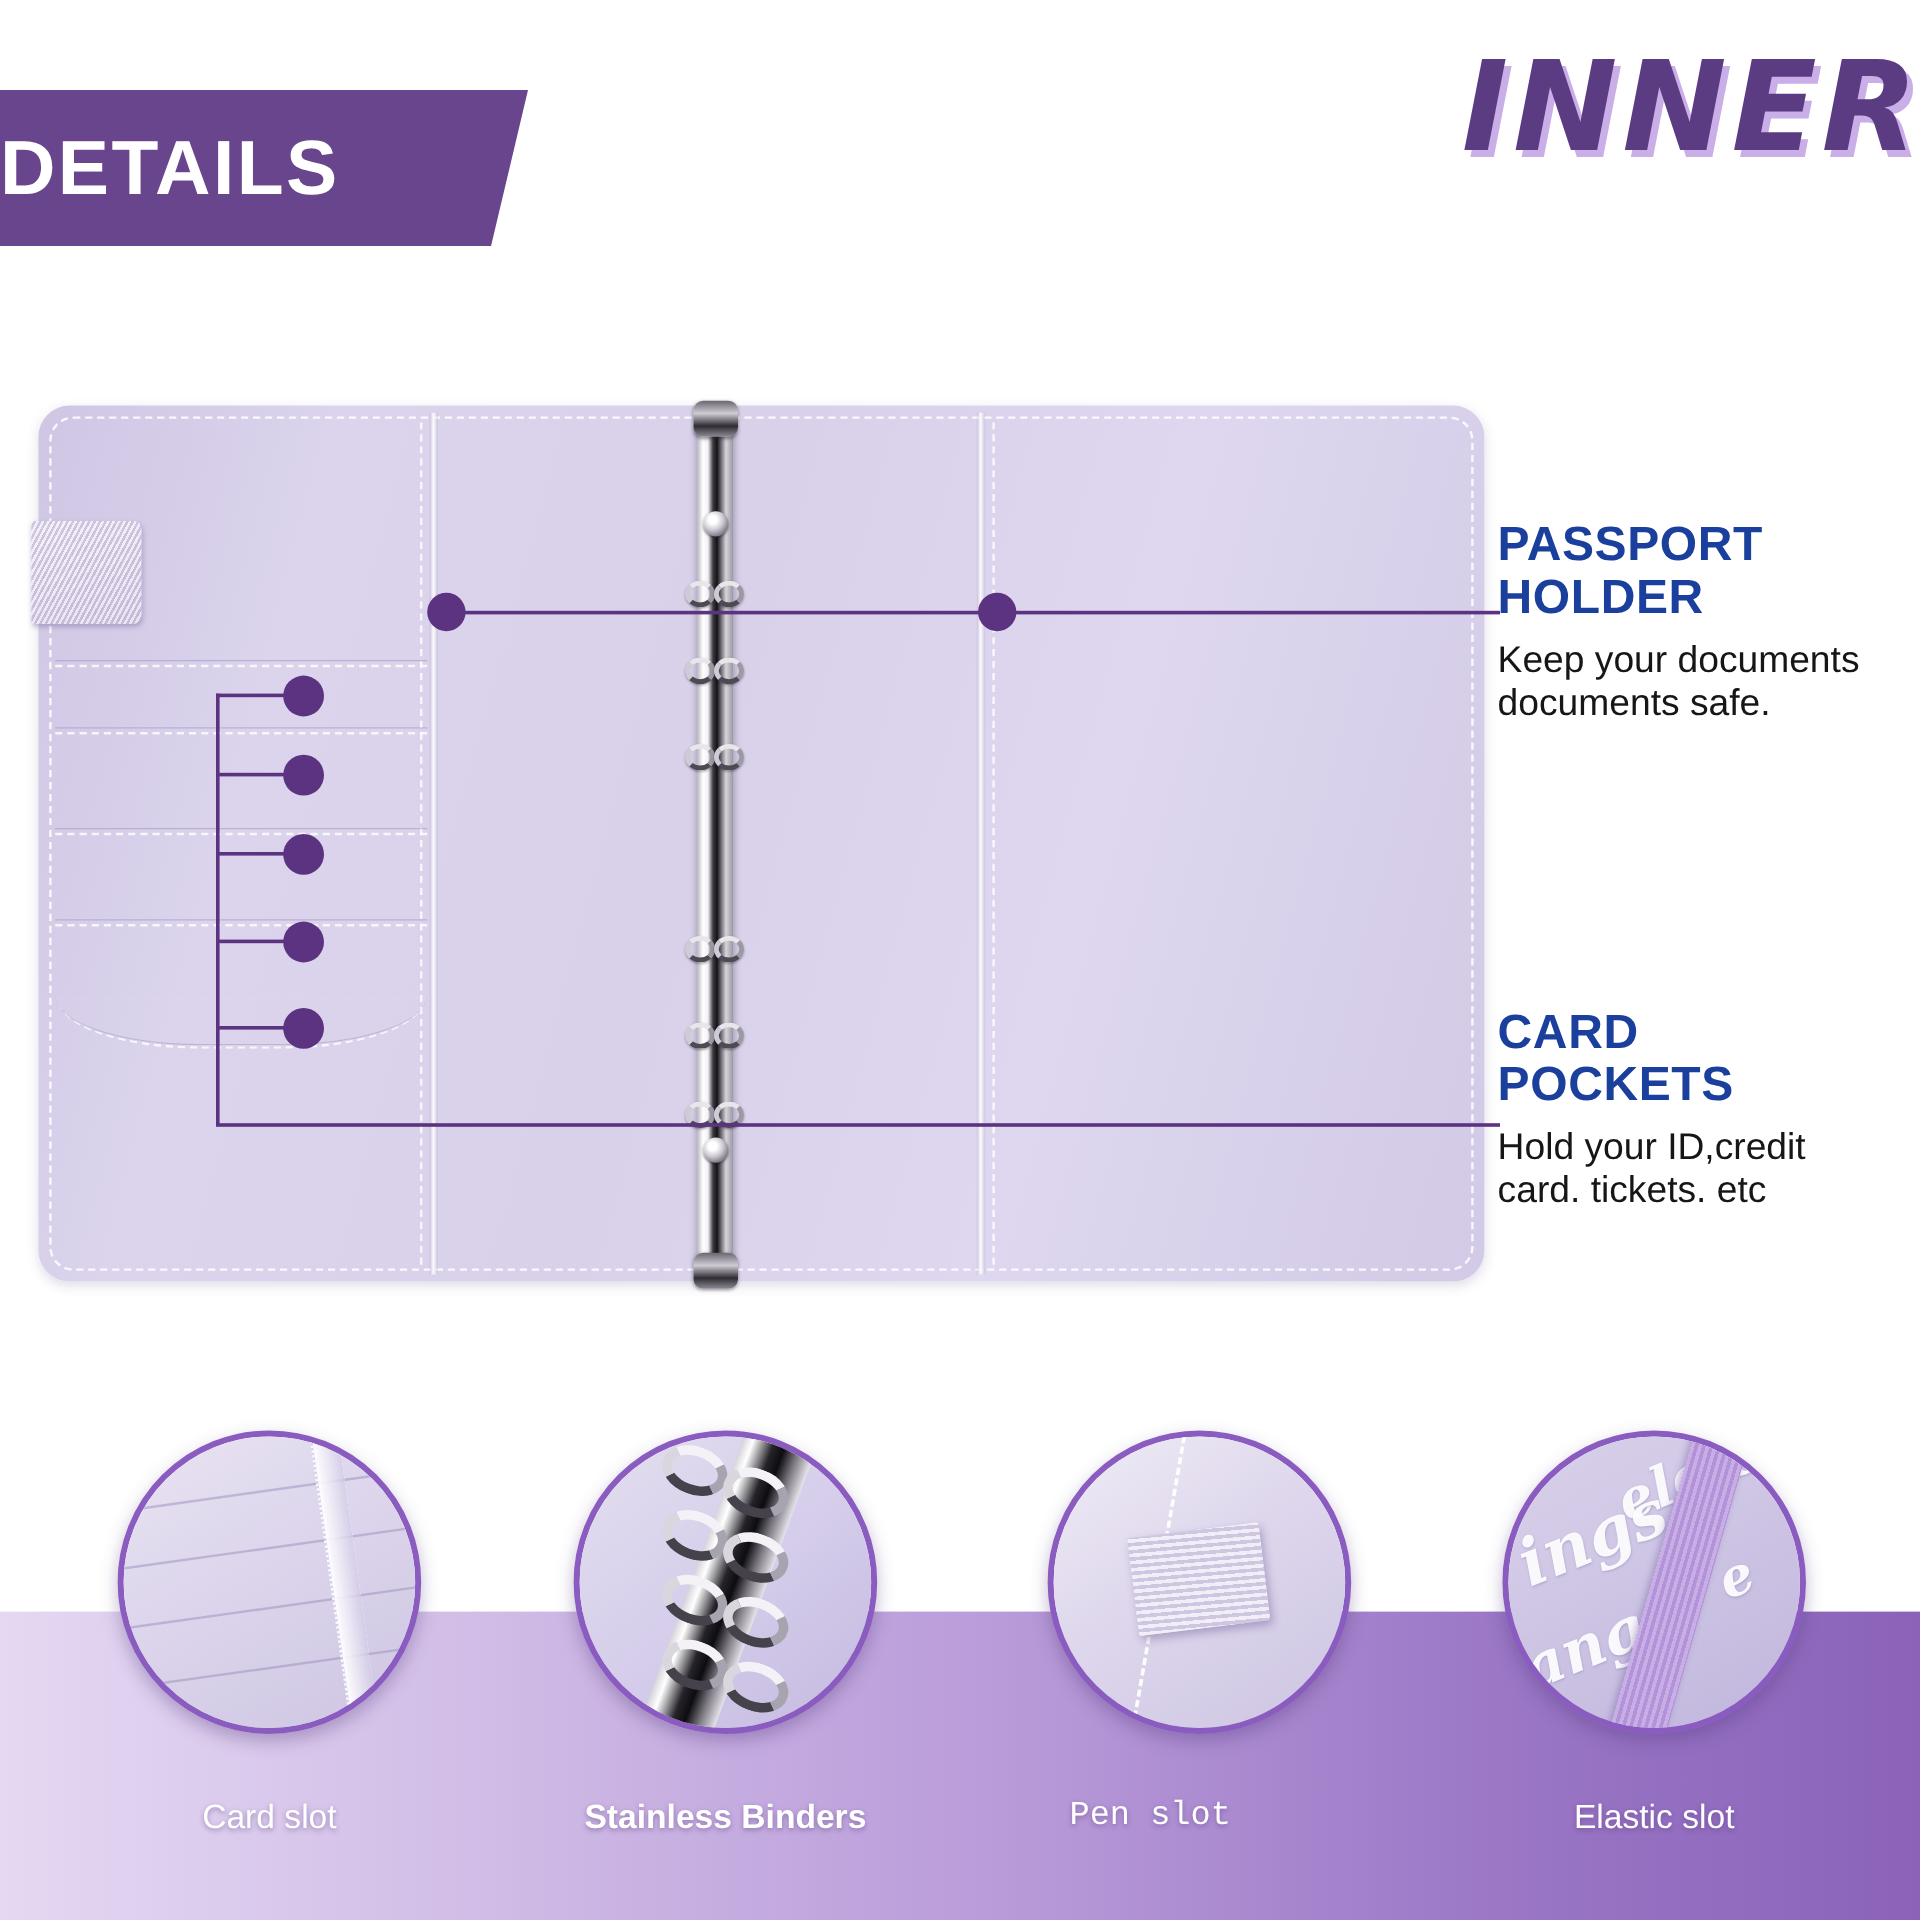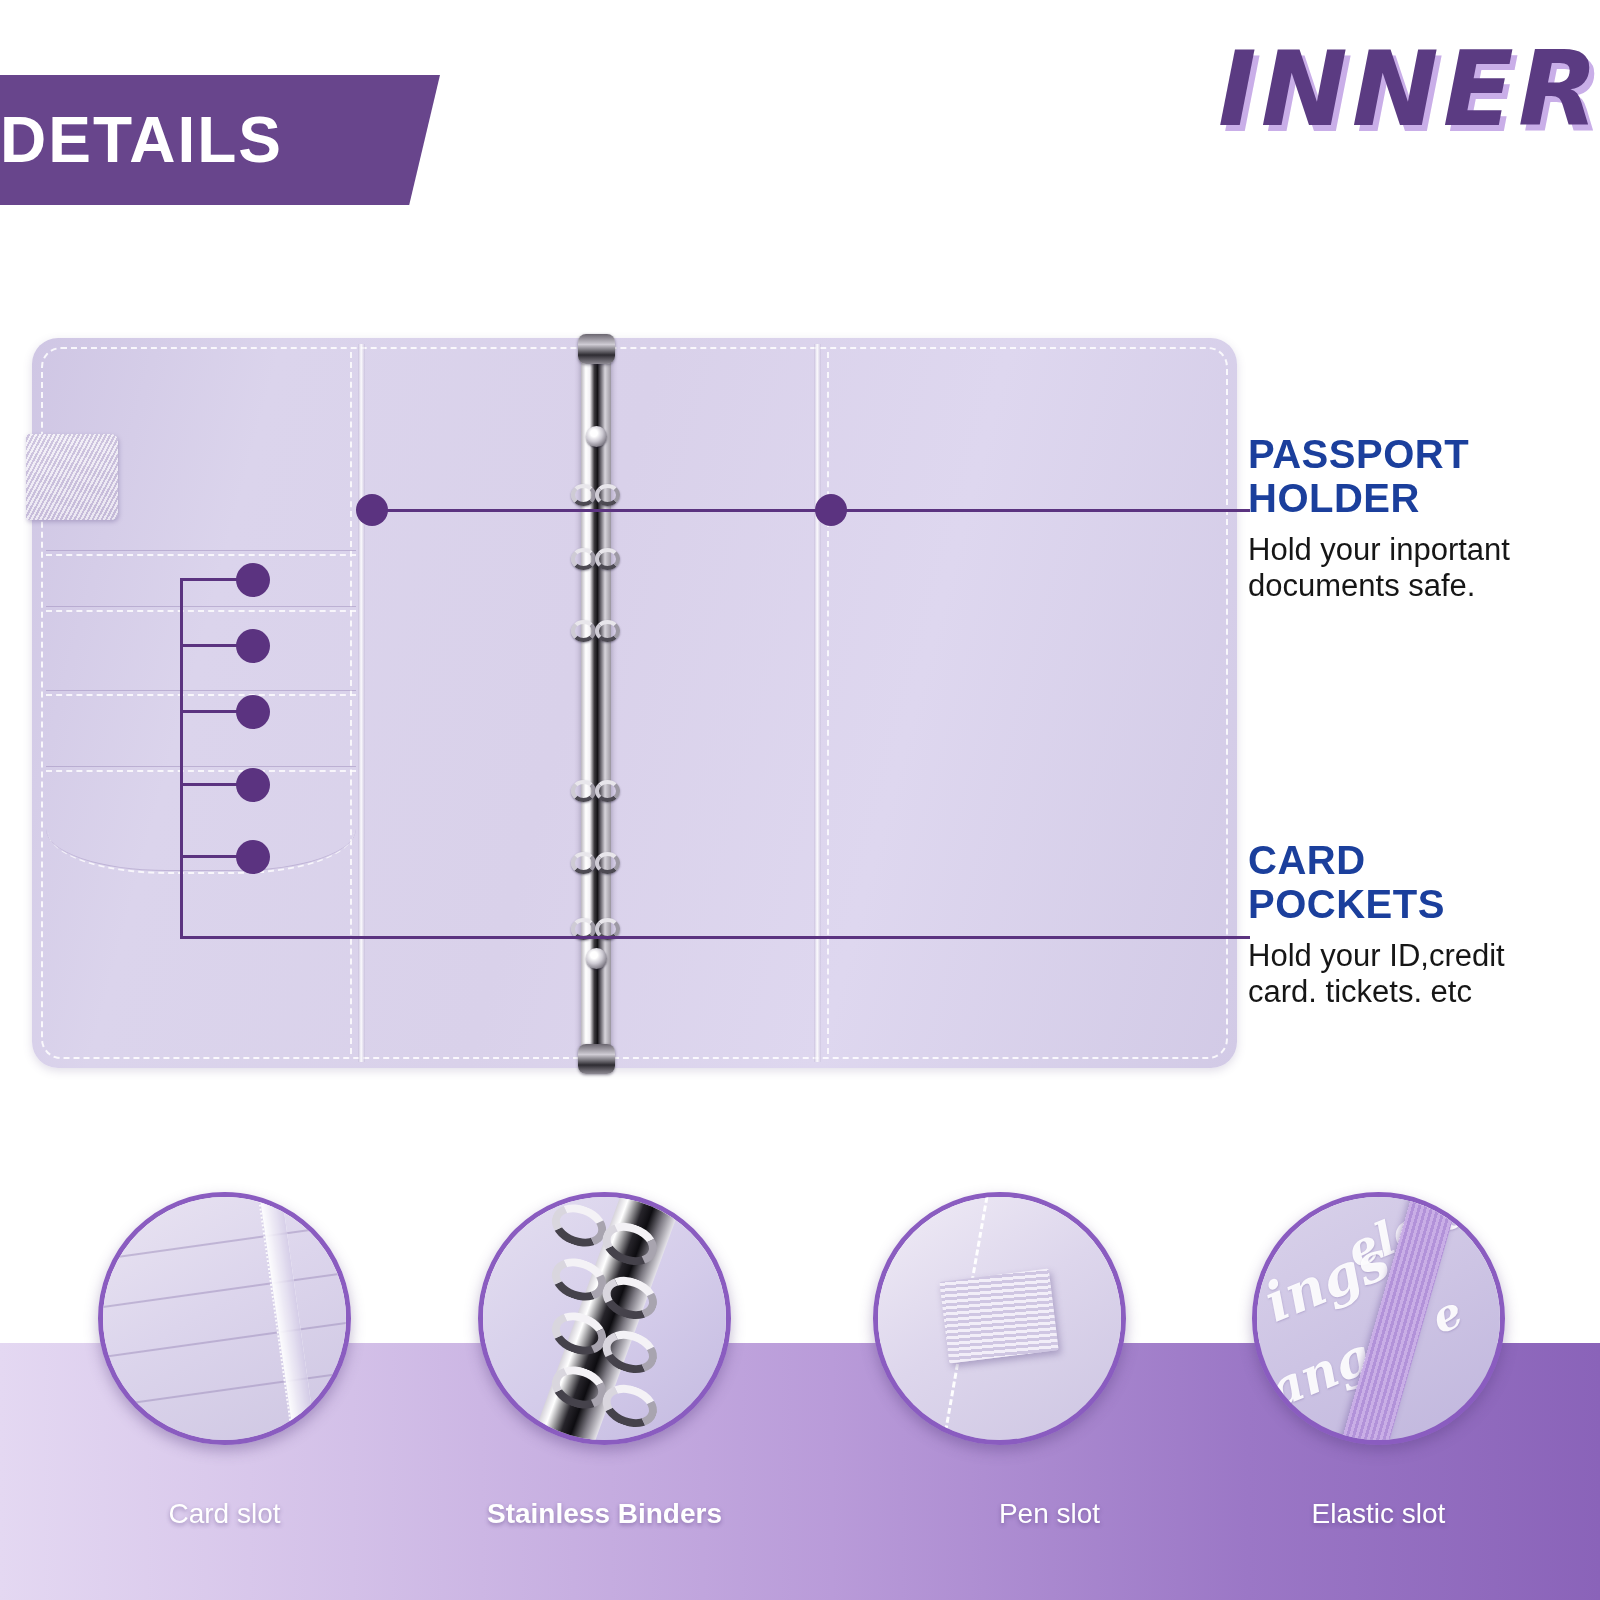--- a/index.html
+++ b/index.html
@@ -348,21 +348,21 @@
     top: 1498px;
     text-align: center;
     color: #ffffff;
     font-size: 28px;
     font-weight: 400;
     text-shadow: 0 2px 4px rgba(80,55,120,.45);
     white-space: nowrap;
   }
   #label-0 { left: 98px;  width: 253px; }
   #label-1 { left: 428px; width: 353px; font-weight: bold; }
-  #label-2 { left: 923px; width: 253px; }
+  #label-2 { left: 832px; width: 253px; font-family: Liberation Mono, monospace; }
   #label-3 { left: 1222px; width: 313px; }
 </style>
 </head>
 <body>
 
 <div id="details-banner">
   <span class="label">DETAILS</span>
 </div>
 
 <div id="hero-title">
@@ -441,21 +441,21 @@
   <div class="c-dot" style="left:236px; top:768px; width:34px; height:34px;"></div>
   <div class="c-dot" style="left:236px; top:840px; width:34px; height:34px;"></div>
 </div>
 
 <div class="callout-text" id="callout-passport">
   <div class="heading">
     <span>PASSPORT</span><br>
     <span>HOLDER</span>
   </div>
   <div class="body">
-    <span>Hold your inportant</span><br>
+    <span>Keep your documents</span><br>
     <span>documents safe.</span>
   </div>
 </div>
 
 <div class="callout-text" id="callout-card">
   <div class="heading">
     <span>CARD</span><br>
     <span>POCKETS</span>
   </div>
   <div class="body">

